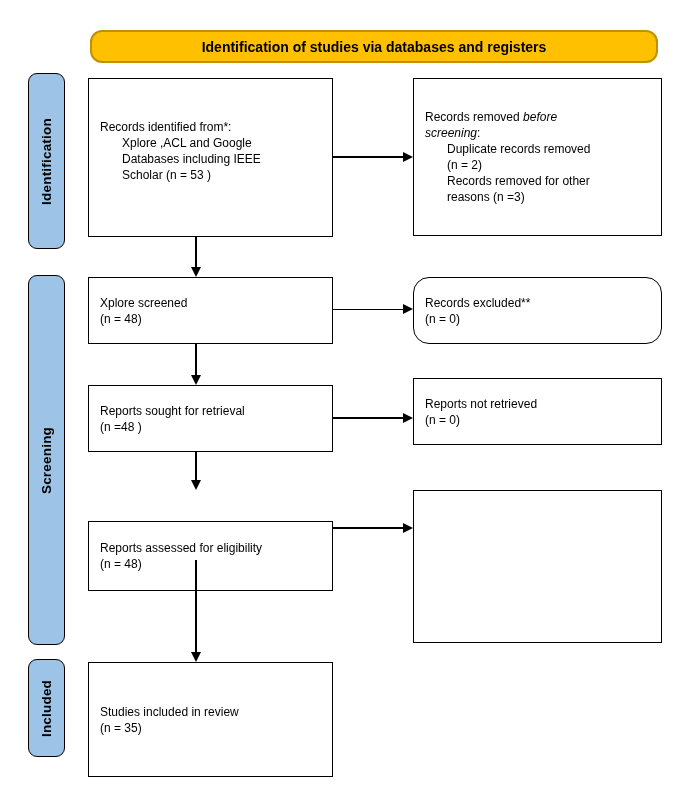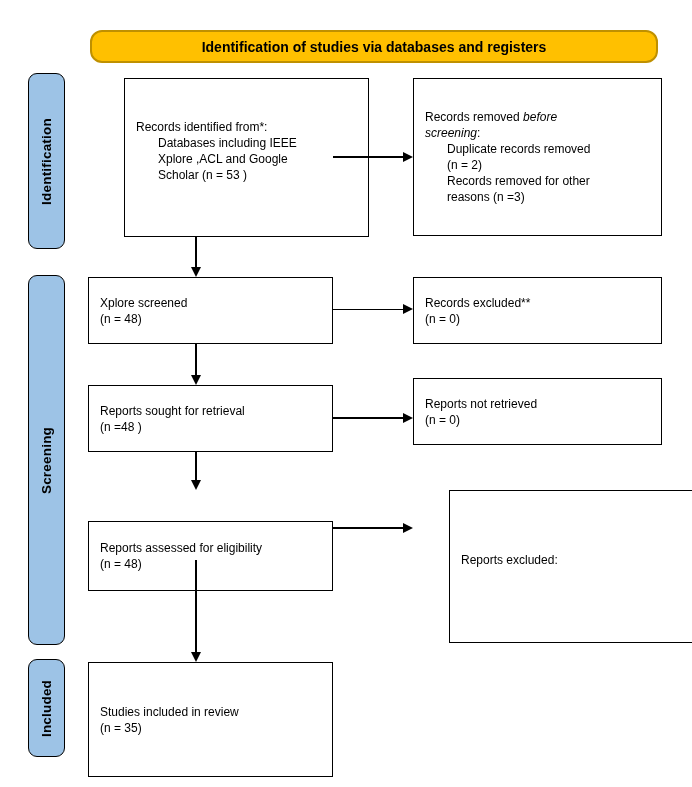--- a/index.html
+++ b/index.html
@@ -52,31 +52,31 @@
     background: #fff;
     border: 1.5px solid #000;
     box-sizing: border-box;
     display: flex; flex-direction: column; justify-content: center;
     padding: 6px 8px 6px 11px;
     font-size: 12px;
     line-height: 16px;
   }
   .box .ind { padding-left: 22px; }
   .i { font-style: italic; }
-  .nudge-up { padding-bottom: 20px; margin-left: 36px; }
+  .nudge-up { padding-bottom: 20px; }
 
   .col-left  { left: 88px;  width: 245px; }
   .col-right { left: 413px; width: 249px; }
   .b1 { top: 78px;  height: 159px; }
   .b2 { top: 277px; height: 67px; }
   .b3 { top: 385px; height: 67px; }
   .b4 { top: 490px; height: 70px; margin-top: 31px; }
   .b5 { top: 662px; height: 115px; }
   .r1 { top: 78px;  height: 158px; }
-  .r2 { top: 277px; height: 67px; }
+  .r2 { top: 277px; height: 67px; border-radius: 16px; }
   .r3 { top: 378px; height: 67px; }
   .r4 { top: 490px; height: 153px; }
 
   
   .varrow {
     position: absolute;
     width: 1.5px;
     background: #000;
   }
   .varrow::after {
@@ -127,22 +127,22 @@
   </div>
   <div class="side side-screening">
     <span>Screening</span>
   </div>
   <div class="side side-included">
     <span>Included</span>
   </div>
 
   <div class="box col-left b1 nudge-up">
     <div>Records identified from*:</div>
+    <div class="ind">Xplore ,ACL and Google</div>
     <div class="ind">Databases including IEEE</div>
-    <div class="ind">Xplore ,ACL and Google</div>
     <div class="ind">Scholar (n = 53 )</div>
   </div>
 
   <div class="box col-left b2">
     <div>Xplore screened</div>
     <div>(n = 48)</div>
   </div>
 
   <div class="box col-left b3">
     <div>Reports sought for retrieval</div>
@@ -172,21 +172,20 @@
     <div>Records excluded**</div>
     <div>(n = 0)</div>
   </div>
 
   <div class="box col-right r3">
     <div>Reports not retrieved</div>
     <div>(n = 0)</div>
   </div>
 
   <div class="box col-right r4 nudge-up">
-    <div>Reports excluded:</div>
   </div>
 
   <div class="varrow v1"></div>
   <div class="varrow v2"></div>
   <div class="varrow v3"></div>
   <div class="varrow v4"></div>
   <div class="harrow h1"></div>
   <div class="harrow h2"></div>
   <div class="harrow h3"></div>
   <div class="harrow h4"></div>

